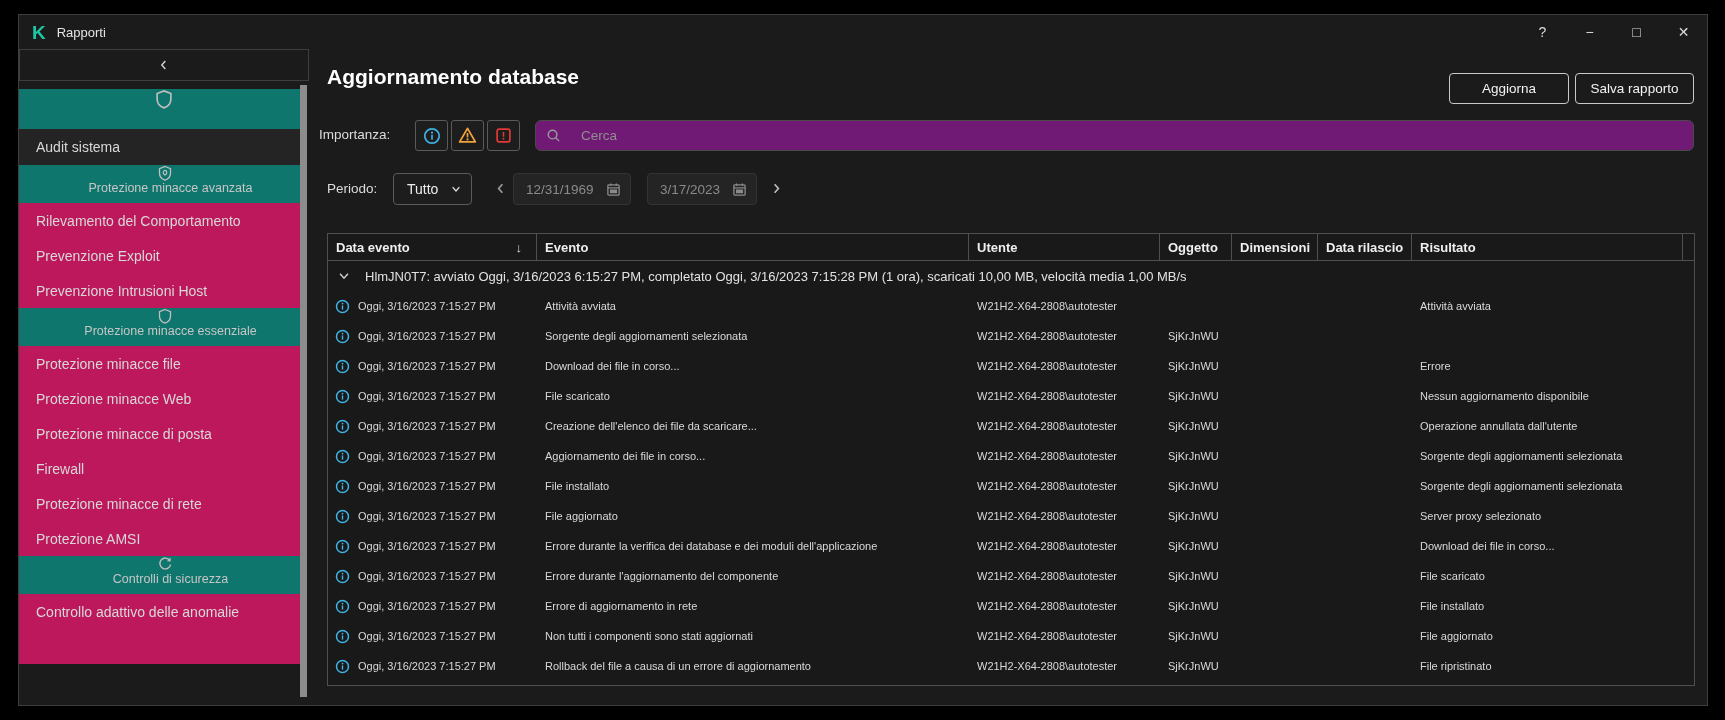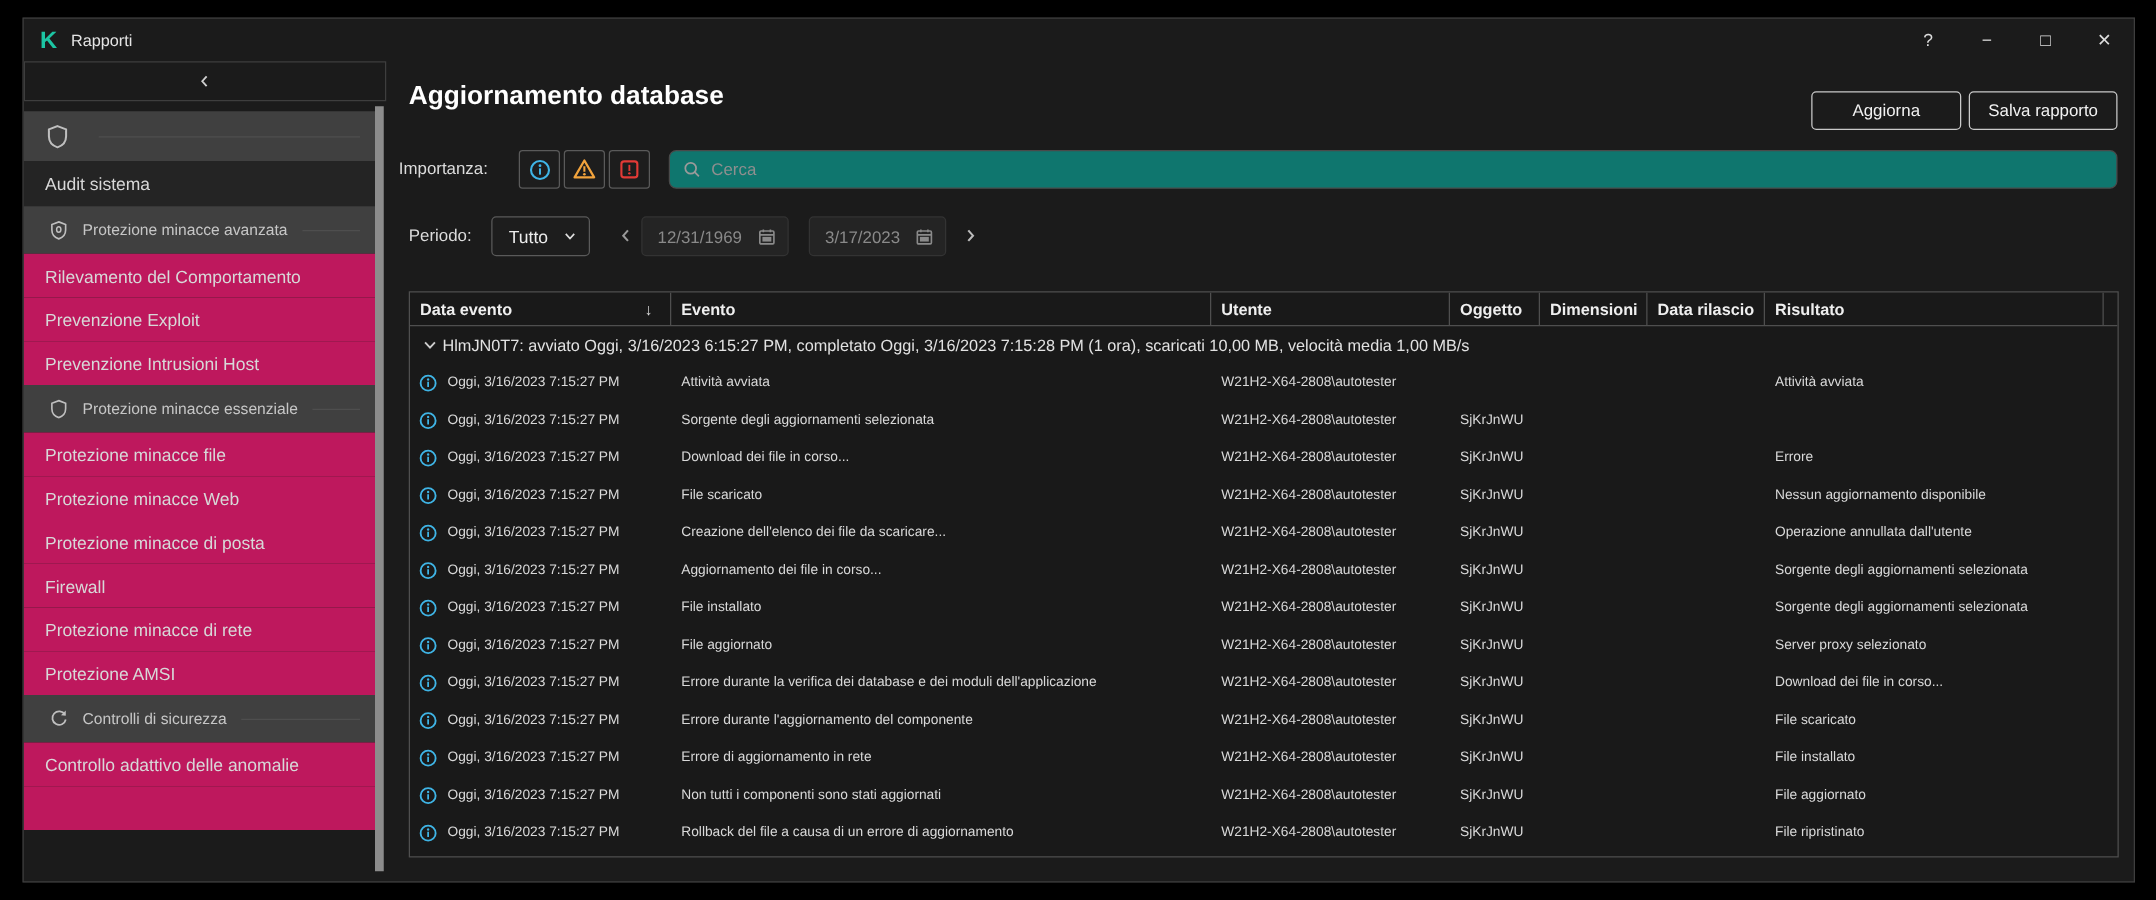--- a/index.html
+++ b/index.html
@@ -19,42 +19,42 @@
   
   .sidebar { position:absolute; left:0; top:34px; width:290px; bottom:0; }
   .collapse-bar { position:absolute; left:0; top:0; width:290px; height:32px;
                   border:1px solid #3E3E3E; background:#1B1B1B;
                   display:flex; align-items:center; justify-content:center; }
   .sb-nav { position:absolute; left:0; top:32px; bottom:0; width:283px; overflow:hidden; padding-top:8px;text-align:right; }
   .sb-item { height:35px; display:flex; align-items:center; padding-left:17px;
              background:#be185d; color:#D8D8D8; font-size:14px; white-space:nowrap; }
   .sb-item.highlight { height:36px; background:#242424; }
   .sb-section { height:38px; display:flex; align-items:center; padding-left:20px;
-                background:#404040; color:#C6C6C6; font-size:12.5px; white-space:nowrap; }
+                background:#0f766e; color:#C6C6C6; font-size:12.5px; white-space:nowrap;flex-direction:column; }
   .sb-section.plain { height:40px; padding-left:17px; }
   .sb-section .icon { margin-right:11px; display:flex; }
   .sb-section .line { flex:1; height:1px; background:#4E4E4E; margin:0 14px 0 12px; }
   .sb-scroll { position:absolute; right:2px; top:36px; bottom:8px; width:7px; background:#8C8C8C; }
 
   
   .page-title { position:absolute; left:308px; top:50px; font-size:21px; font-weight:700; color:#FFFFFF; }
   .top-buttons { position:absolute; left:1430px; top:58px; display:flex; gap:6px; }
   .top-buttons button { height:31px; background:transparent; border:1px solid #C9C9C9; border-radius:4px;
                         color:#F2F2F2; font-size:13.5px; font-family:inherit; padding:0 10px; cursor:pointer; }
   .btn-update { width:120px; }
   .btn-save   { width:119px; }
 
   
   .lbl { position:absolute; font-size:13.5px; color:#DCDCDC; }
   .imp-group { position:absolute; left:396px; top:105px; display:flex; gap:3px; }
   .imp-btn { width:33px; height:31px; border:1px solid #5A5A5A; border-radius:3px; background:#1D1D1D;
              display:flex; align-items:center; justify-content:center; cursor:pointer; }
-  .search { position:absolute; left:516px; top:105px; width:1159px; height:31px; background:#0f766e;
+  .search { position:absolute; left:516px; top:105px; width:1159px; height:31px; background:#701a75;
             border:1px solid #4A4A4A; border-radius:6px; display:flex; align-items:center;
-            padding-left:10px; gap:8px; }
+            padding-left:10px; gap:20px; }
   .search input { flex:1; background:transparent; border:none; outline:none;
                   color:#C8C8C8; font-size:13.5px; font-family:inherit; }
   .search input::placeholder { color:#8F8F8F; }
   .period-select { position:absolute; left:374px; top:158px; width:79px; height:32px;
                    border:1px solid #5A5A5A; border-radius:4px; background:#1D1D1D; color:#ECECEC;
                    font-size:14px; display:flex; align-items:center; justify-content:space-between;
                    padding:0 9px 0 13px; cursor:pointer; }
   .nav-arrow { position:absolute; top:166px; display:flex; cursor:pointer; }
   .date-field { position:absolute; top:158px; height:32px; background:#242424; border:1px solid #333333;
                 border-radius:4px; color:#8A8A8A; font-size:13.5px; display:flex; align-items:center;
@@ -64,21 +64,21 @@
 
   
   .table { position:absolute; left:308px; top:218px; width:1368px; height:453px;
            border:1px solid #4F4F4F; background:#191919; overflow:hidden; }
   .thead, .trow { display:grid; grid-template-columns:209px 432px 191px 72px 86px 94px 271px 11px; }
   .thead { height:27px; border-bottom:1px solid #4F4F4F; }
   .th { display:flex; align-items:center; padding:0 8px; font-size:13px; font-weight:700; color:#EFEFEF;
         border-right:1px solid #4F4F4F; white-space:nowrap; overflow:hidden; }
   .th:last-child { border-right:none; }
   .sort-glyph { margin-left:auto; margin-right:6px; font-weight:400; color:#DDDDDD; font-size:13px; }
-  .group-row { height:30px; display:flex; align-items:center; padding-left:9px; gap:3px;
+  .group-row { height:30px; display:flex; align-items:center; padding-left:9px; gap:14px;
                font-size:13px; color:#E2E2E2; white-space:nowrap; overflow:hidden; }
   .trow { height:30px; align-items:center; font-size:11px; color:#D9D9D9; }
   .td { padding:0 8px; white-space:nowrap; overflow:hidden; }
   .td-date { display:flex; align-items:center; gap:8px; padding-left:7px; }
   svg.ic { display:block; }
 </style>
 </head>
 <body>
 
 <div class="window">

